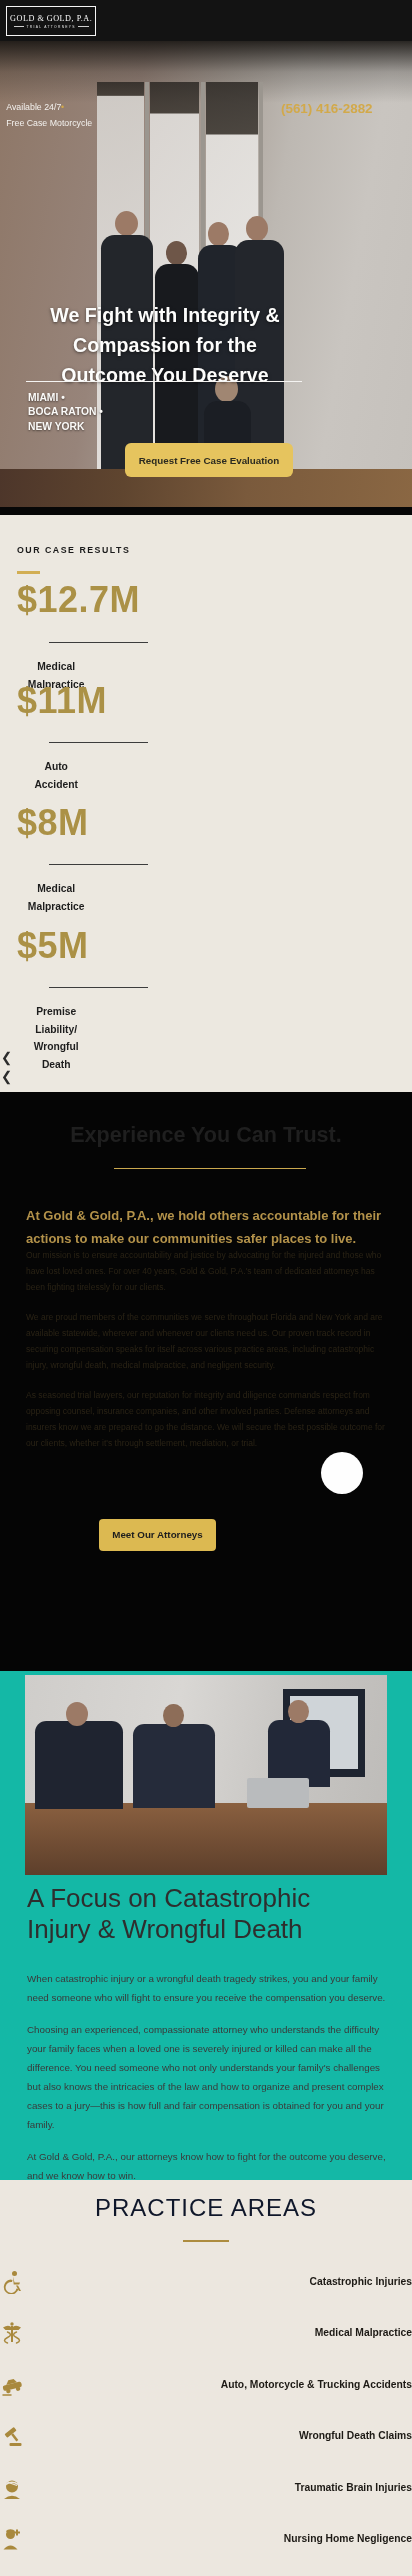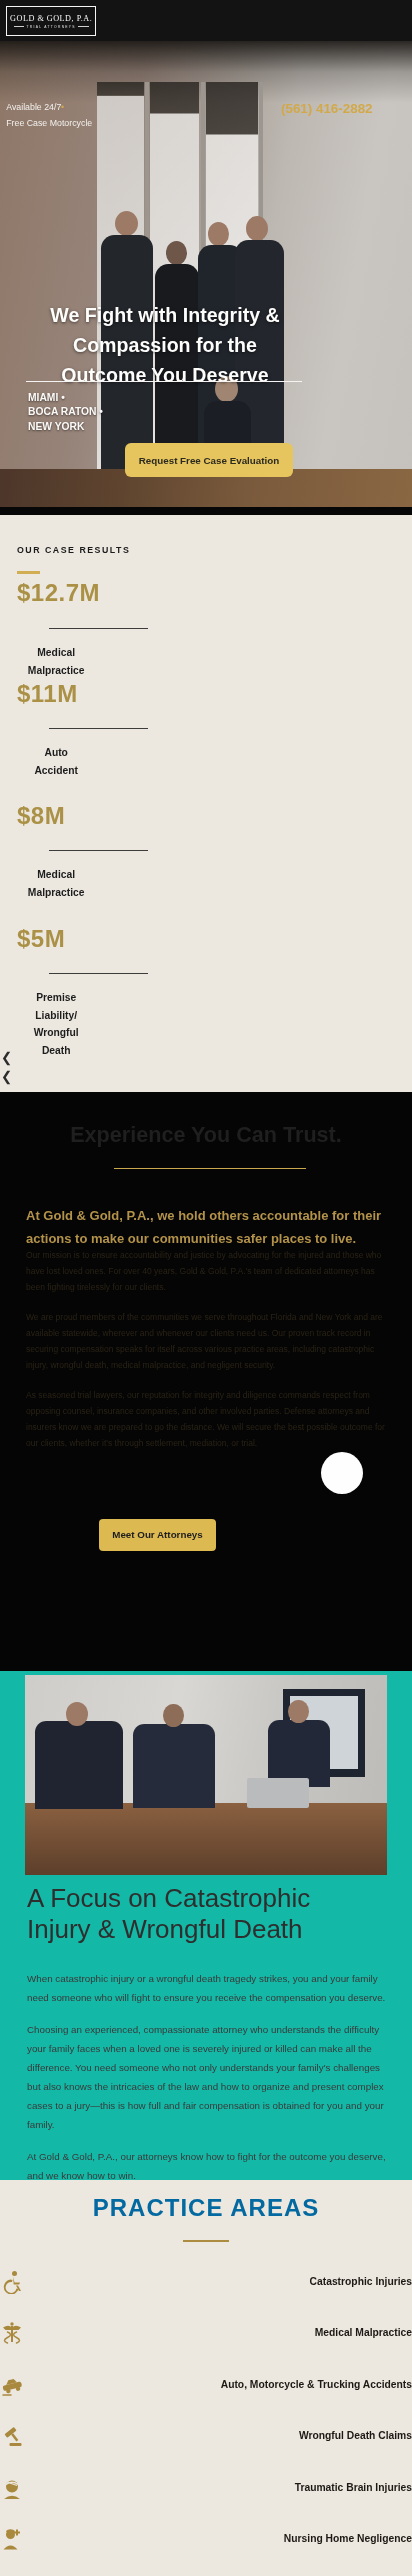--- a/index.html
+++ b/index.html
@@ -39,21 +39,21 @@
   #heroCta{left:125px;top:402px;width:168px;height:34px;background:#e6c45e;border-radius:6px;border:none;
            font-family:"Liberation Sans",sans-serif;font-size:9.8px;font-weight:bold;color:#2b2a20;cursor:pointer;}
 
   #strip{height:7.7px;background:#070707;}
 
   
   #results{height:577px;background:#ece8e0;}
   #resultsLabel{left:17px;top:30px;font-size:8.8px;font-weight:bold;letter-spacing:1.5px;color:#1b1b1b;}
   .stat{position:absolute;left:17px;width:216px;}
   .statbar{width:23px;height:3.6px;background:#d2ae53;margin-bottom:5.2px;}
-  .amount{font-size:24px;font-weight:bold;color:#ab9146;letter-spacing:0.5px;}
+  .amount{font-size:36px;font-weight:bold;color:#ab9146;letter-spacing:0.5px;}
   .statline{width:99px;height:0.5px;background:#3c3c3c;margin:20.6px 0 15.5px 32px;}
   .statlabel{margin-left:5.7px;width:67px;text-align:center;font-size:10.3px;font-weight:bold;color:#1d1d1d;line-height:17.5px;}
   #stat1{top:56px;} #stat2{top:165px;} #stat3{top:287px;} #stat4{top:410px;}
   .chev{position:absolute;left:1px;font-size:13.4px;color:#2c2c2c;cursor:pointer;line-height:1;}
   #chevPrev{top:536px;} #chevNext{top:555px;}
 
   
   #experience{height:579px;background:#050505;}
   #expTitle{left:0;top:30px;width:412px;text-align:center;font-size:21.6px;font-weight:bold;color:#1f1f1f;}
   #expDiv{left:114px;top:76px;width:192px;height:1px;background:#caa84e;}
@@ -72,21 +72,21 @@
   #mirror{left:258px;top:14.4px;width:82px;height:88px;background:#1e2430;}
   #mirrorIn{left:265px;top:21.6px;width:68px;height:73px;background:#cfd4d8;}
   #laptop{left:222px;top:103px;width:62px;height:30px;background:#b9bbbd;border-radius:2.1px;}
   .suit{position:absolute;background:#1f2430;border-radius:11.3px 11.3px 0 0;}
   #focusH{left:27px;top:212px;width:361px;font-size:26px;color:#2e2e2e;line-height:31px;}
   #focusBody{left:27px;top:298px;width:361px;font-size:9.8px;color:#3a3a3a;}
   #focusBody p{margin:0 0 13.4px;line-height:19px;}
 
   
   #practice{height:555px;background:#ece7df;}
-  #praTitle{left:0;top:14.4px;width:412px;text-align:center;font-size:24px;font-weight:bold;letter-spacing:1px;color:#0369a1;}
+  #praTitle{left:0;top:14.4px;width:412px;text-align:center;font-size:24px;font-weight:normal;letter-spacing:1px;color:#0f172a;}
   #praDiv{left:183px;top:60px;width:46px;height:2.6px;background:#ad8c3f;}
   .parow{position:absolute;left:0;width:412px;display:flex;align-items:center;justify-content:space-between;gap:15.5px;cursor:pointer;}
   .parow svg{flex:0 0 auto;}
   .palabel{font-size:10.3px;font-weight:bold;color:#1d1a15;}
   #row0{top:90px;} #row1{top:141px;} #row2{top:193px;} #row3{top:244px;} #row4{top:296px;}
   #row5{top:347px;}
   .gic{fill:#a9893d;stroke:none;}
   .gstroke{fill:none;stroke:#a9893d;stroke-width:3;stroke-linecap:round;}
 </style>
 </head>

